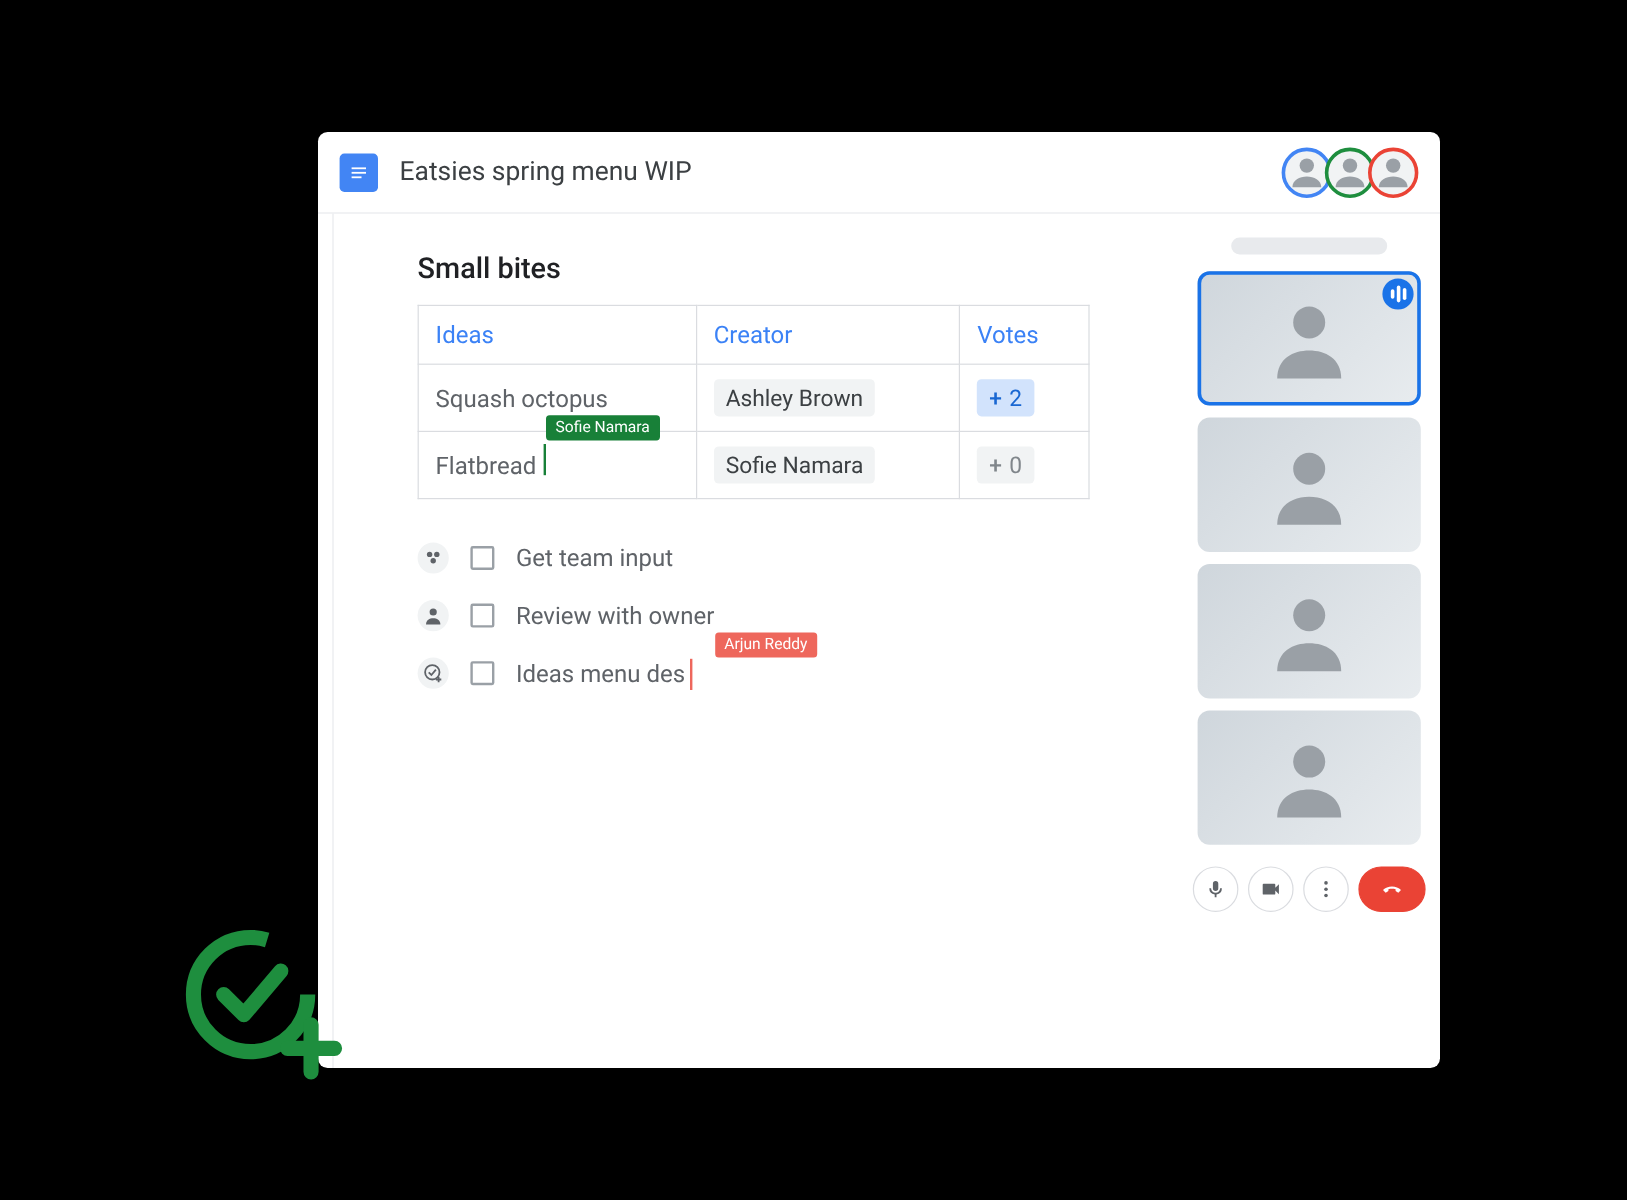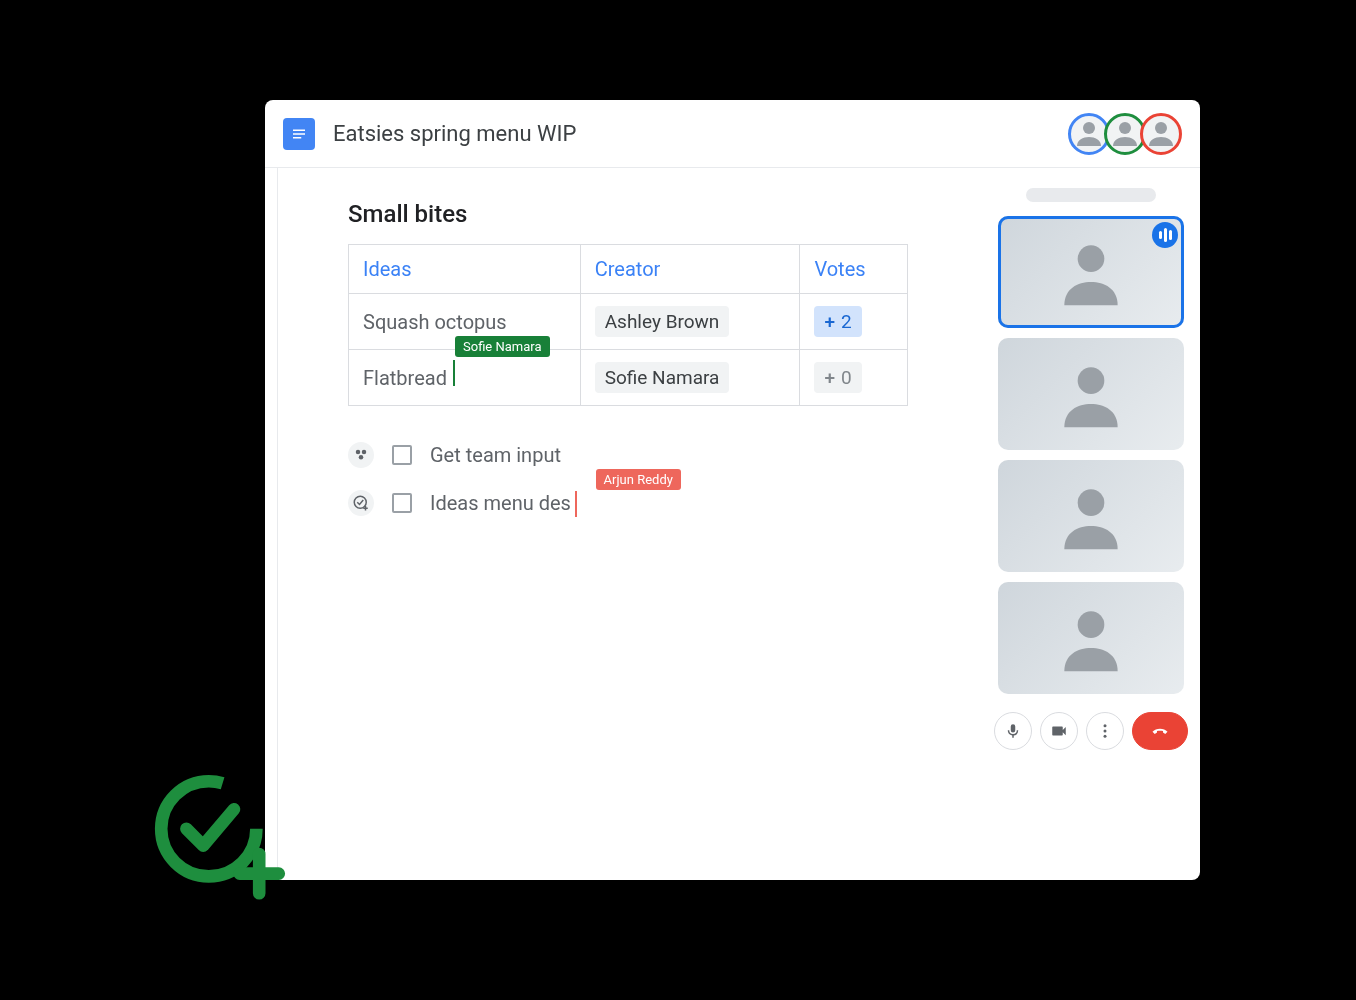--- a/index.html
+++ b/index.html
@@ -6,21 +6,21 @@
     body {
       font-family: 'Google Sans', Roboto, Arial, sans-serif;
       background: #000;
       width: 1356px;
       height: 1000px;
       position: relative;
     }
     .window {
       position: absolute;
       left: 265px;
-      top: 100px;
+      top: 110px;
       width: 935px;
       height: 780px;
       background: #fff;
       border-radius: 8px;
       box-shadow: 0 8px 40px rgba(0,0,0,0.25);
       display: flex;
       flex-direction: column;
       overflow: hidden;
     }
     .titlebar {
@@ -297,20 +297,30 @@
                 <circle cx="16" cy="8" r="3"></circle>
                 <circle cx="12" cy="15" r="3"></circle>
               </svg>
             </div>
           <div class="cbox"></div>
           <div class="task-text">Get team input</div>
         </div>
         <div class="task">
           <div class="task-ico">
               <svg viewBox="0 0 24 24">
+                <circle cx="12" cy="8" r="4"></circle>
+                <path d="M4 22c0-5 4-7 8-7s8 2 8 7"></path>
+              </svg>
+            </div>
+          <div class="cbox"></div>
+          <div class="task-text">Review with owner</div>
+        </div>
+        <div class="task">
+          <div class="task-ico">
+              <svg viewBox="0 0 24 24">
                 <circle cx="11" cy="11" r="8" fill="none" stroke="#5f6368" stroke-width="2"></circle>
                 <path d="M7 11l3 3 5-6" fill="none" stroke="#5f6368" stroke-width="2"></path>
                 <path d="M18 16v6M15 19h6" stroke="#5f6368" stroke-width="2"></path>
               </svg>
             </div>
           <div class="cbox"></div>
           <div class="task-text task3wrap">
             <span>Ideas menu des</span>
             <span class="cursor-line cl-red" style="right:-6px;top:0;"></span>
             <span class="cursor-tag tag-red" style="right:-110px;top:-22px;">Arjun Reddy</span>

